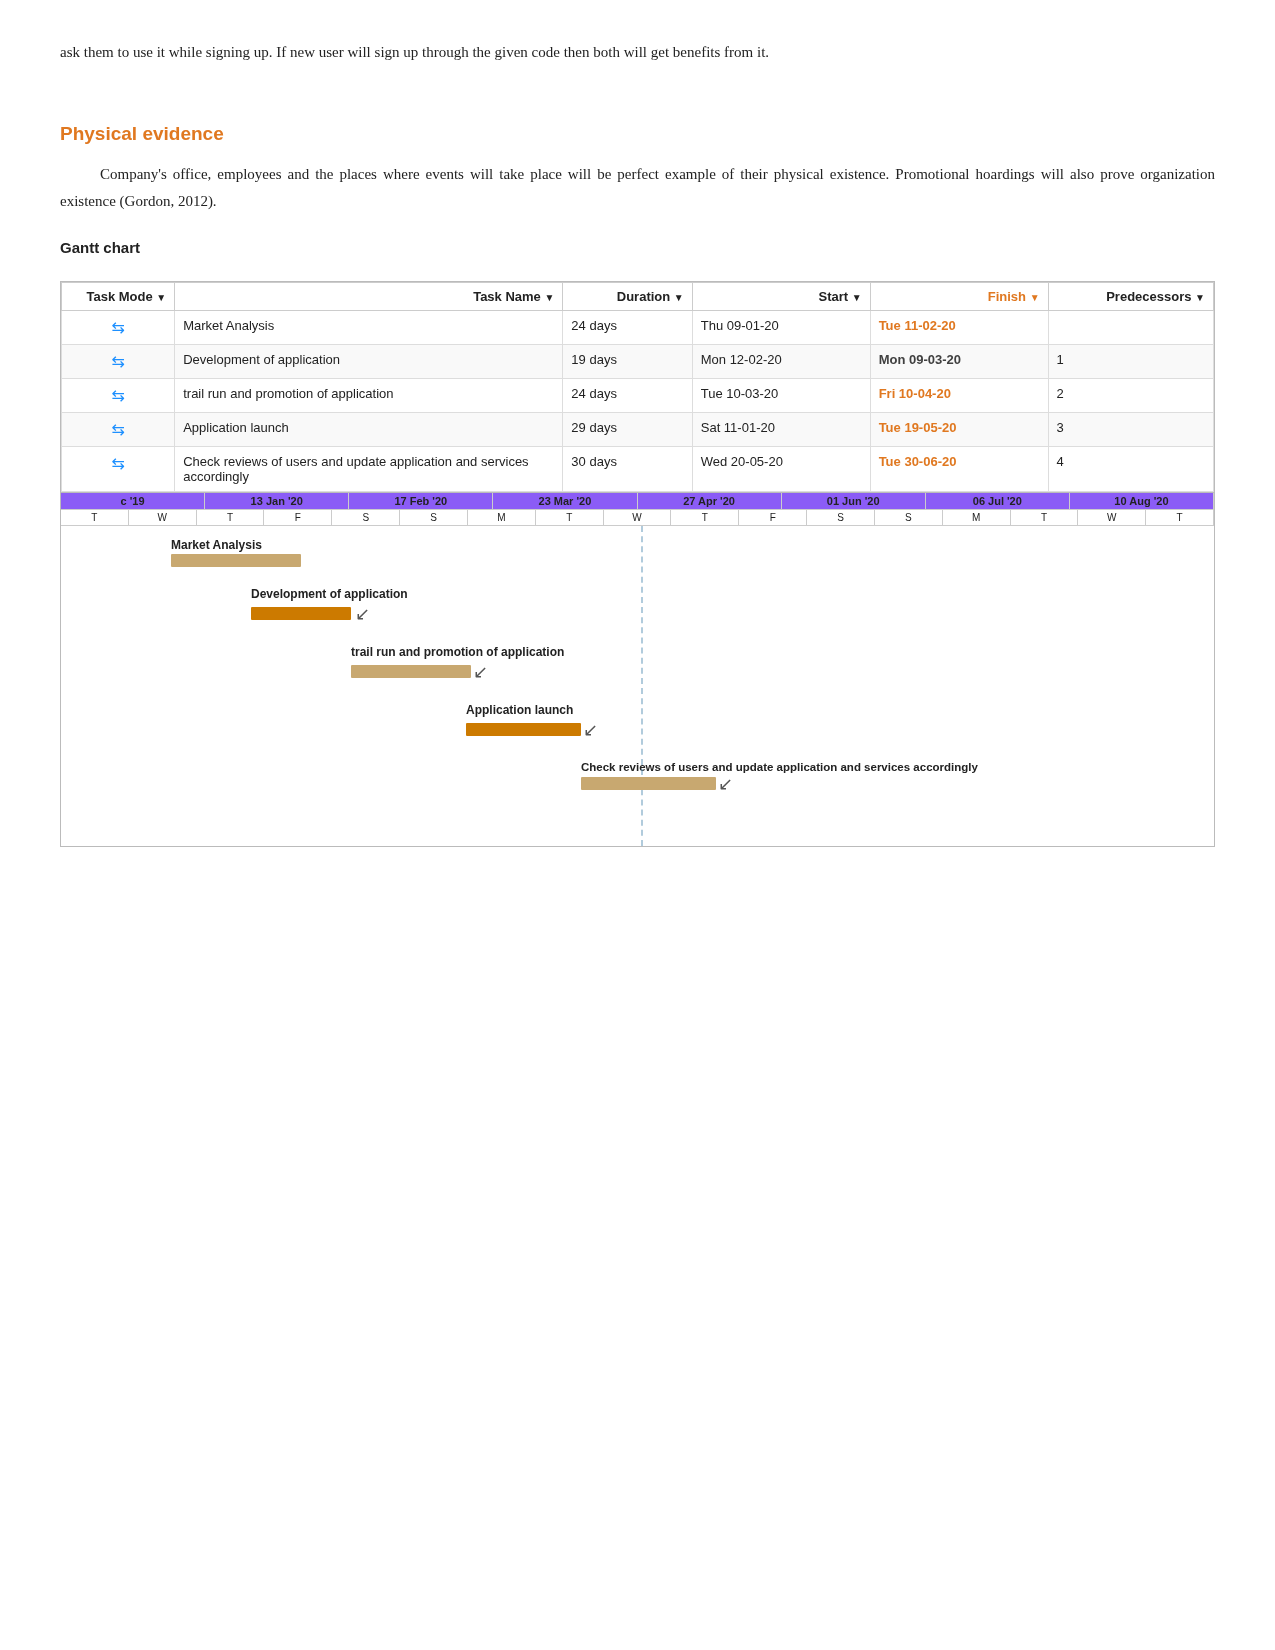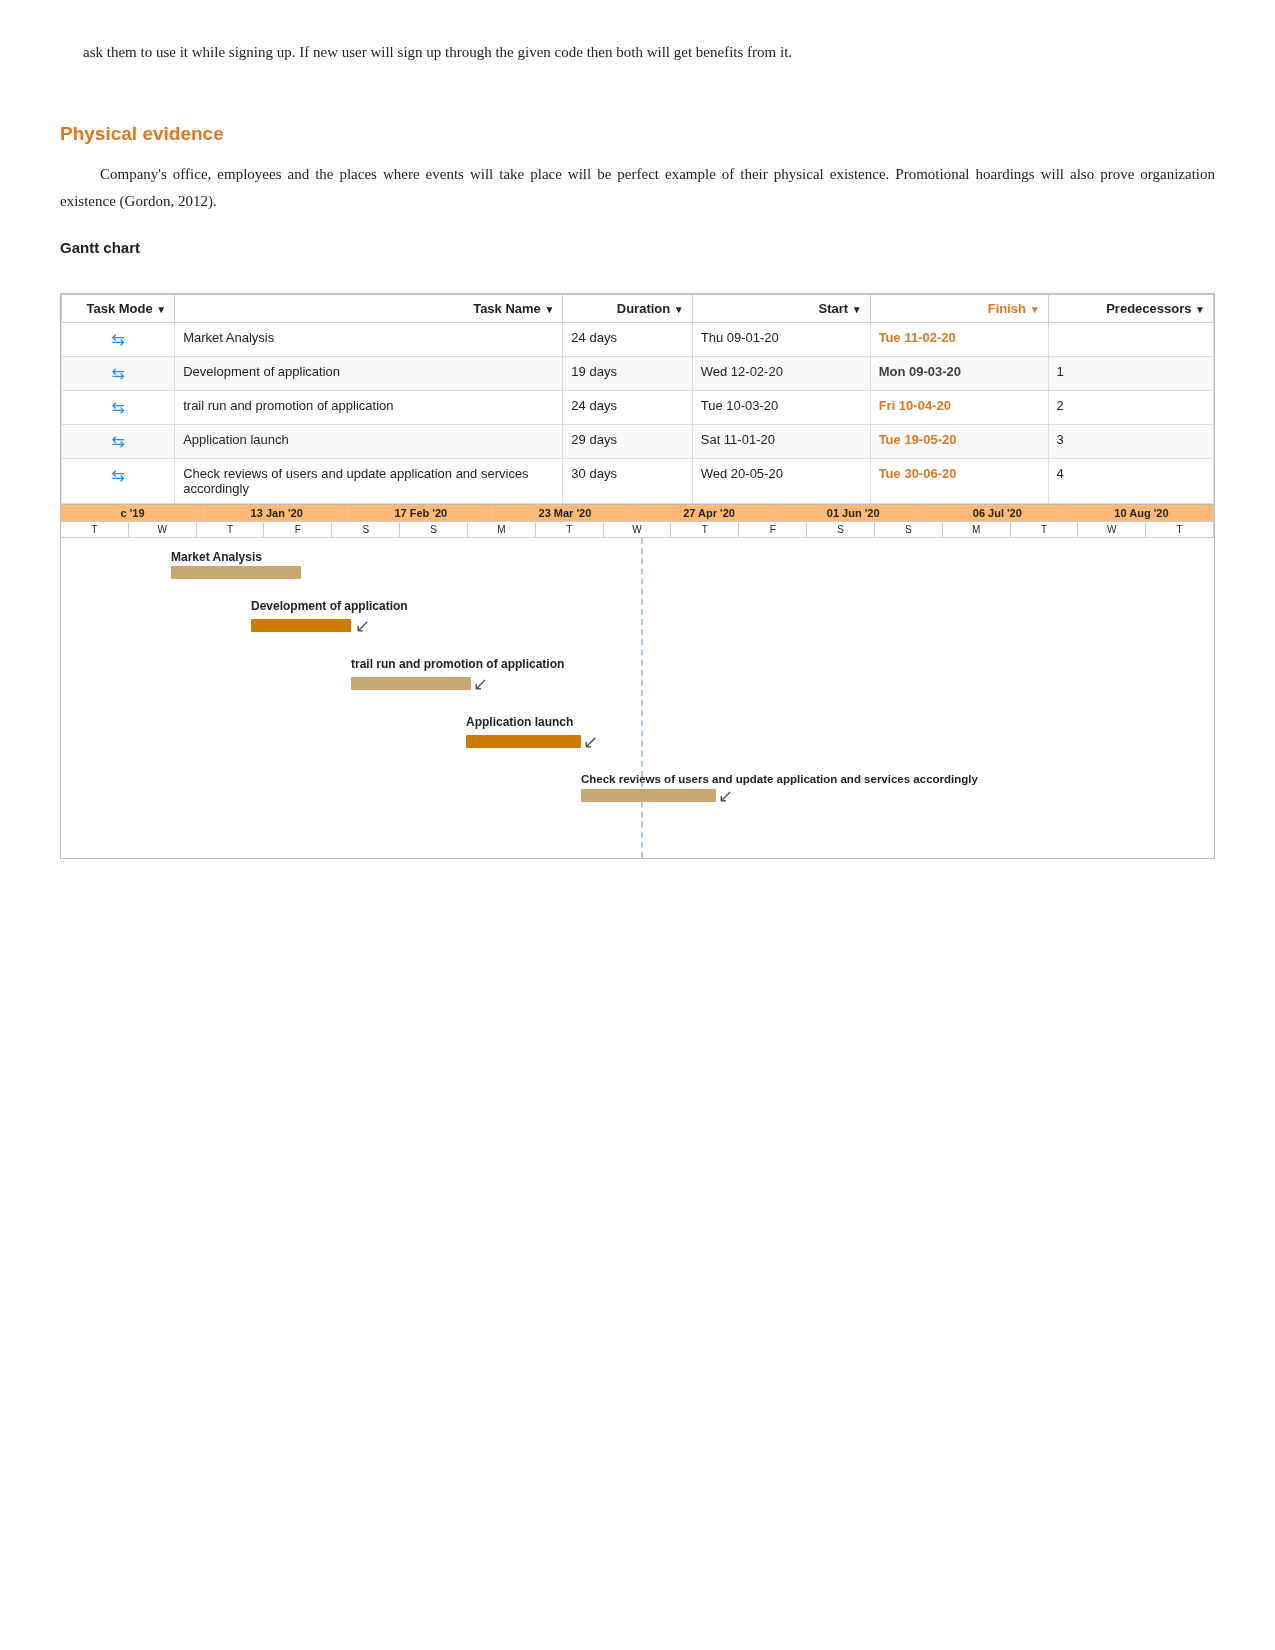--- a/index.html
+++ b/index.html
@@ -9,21 +9,20 @@
       font-size: 15px;
       color: #222;
       padding: 40px 60px;
       max-width: 1275px;
     }
 
     .intro-text {
       text-align: justify;
       line-height: 1.7;
       margin-bottom: 30px;
-      margin-left: 23px;
     }
 
     .section-heading {
       color: #E07820;
       font-size: 19px;
       font-weight: bold;
       font-family: Arial, sans-serif;
       margin-bottom: 16px;
       margin-top: 10px;
     }
@@ -32,21 +31,21 @@
       text-align: justify;
       line-height: 1.8;
       margin-bottom: 24px;
       text-indent: 40px;
     }
 
     .subsection-heading {
       font-weight: bold;
       font-size: 15px;
       font-family: Arial, sans-serif;
-      margin-bottom: 20px;
+      margin-bottom: 8px;
     }
 
     
     .gantt-wrapper {
       border: 1px solid #bbb;
       overflow: hidden;
       margin-bottom: 0;
     }
 
     .gantt-table {
@@ -113,21 +112,21 @@
       border-bottom: 1px solid #ccc;
     }
 
     .timeline-date-group {
       flex: 1;
       text-align: center;
       border-right: 1px solid #ccc;
       padding: 2px 4px;
       font-weight: bold;
       font-size: 11px;
-      background: #fdba74;
+      background: #8b5cf6;
     }
 
     .timeline-days-row {
       display: flex;
       border-bottom: 1px solid #ccc;
       background: #fff;
     }
 
     .timeline-day-cell {
       flex: 1;
@@ -211,21 +210,21 @@
       <td>Market Analysis</td>
       <td>24 days</td>
       <td>Thu 09-01-20</td>
       <td style="color:#E07820; font-weight:bold;">Tue 11-02-20</td>
       <td></td>
     </tr>
         <tr>
       <td style="color:#1E90FF; font-size:16px; text-align:center;">⇆</td>
       <td>Development of application</td>
       <td>19 days</td>
-      <td>Wed 12-02-20</td>
+      <td>Mon 12-02-20</td>
       <td style="color:#404040; font-weight:bold;">Mon 09-03-20</td>
       <td>1</td>
     </tr>
         <tr>
       <td style="color:#1E90FF; font-size:16px; text-align:center;">⇆</td>
       <td>trail run and promotion of application</td>
       <td>24 days</td>
       <td>Tue 10-03-20</td>
       <td style="color:#E07820; font-weight:bold;">Fri 10-04-20</td>
       <td>2</td>

